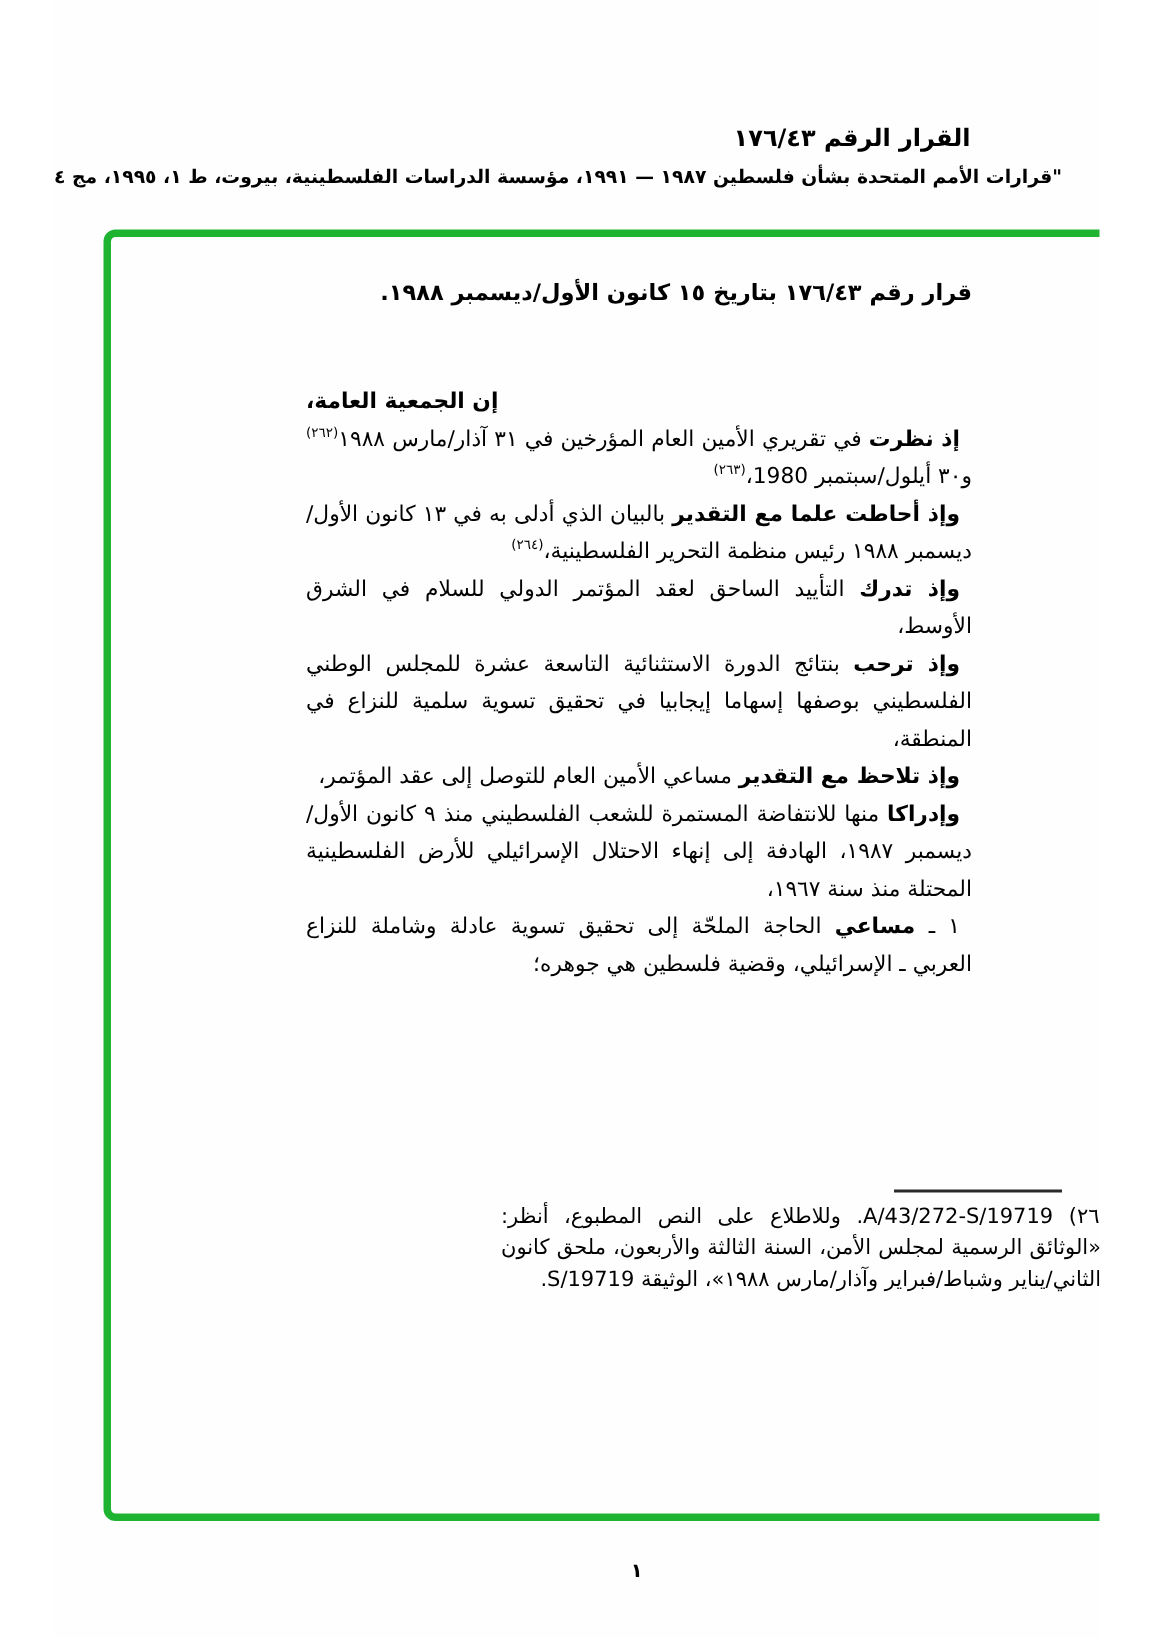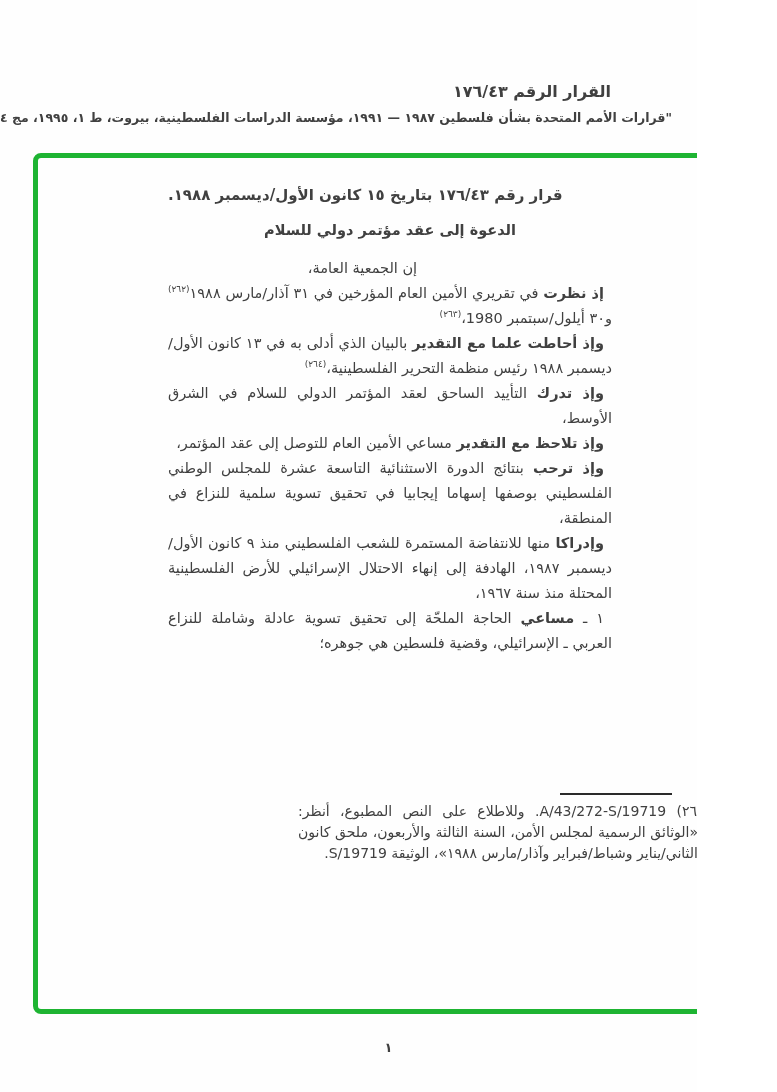--- a/index.html
+++ b/index.html
@@ -1,18 +1,18 @@
 <!DOCTYPE html>
 <html lang="ar"><head>
 <meta charset="utf-8">
 <style>
   html,body { margin:0; padding:0; background:#ffffff; }
   .page {
     position:relative; width:697px; height:1092px; background:#fefefe;
-    font-family:"DejaVu Sans", sans-serif; color:#404040; overflow:hidden;
+    font-family:"DejaVu Sans", sans-serif; color:#000000; overflow:hidden;margin-left:36px;
   }
   .h-title {
     position:absolute; top:82px; right:86px;
     direction:rtl; font-size:16px; font-weight:bold; white-space:nowrap;
   }
   .h-source {
     position:absolute; top:110px; right:25px;
     direction:rtl; text-align:right; font-size:12.5px; font-weight:bold; white-space:nowrap;
   }
   .artifact {
@@ -20,30 +20,30 @@
   }
   .box {
     position:absolute; left:33px; top:153px; width:704px; height:861px;
     box-sizing:border-box; border:5px solid #1eb432; border-radius:8px;
     overflow:hidden;
   }
   .content {
     direction:rtl; margin:26px 120px 0 130px;
   }
   .doc-title {
-    margin:0 0 14px 0; text-align:left; font-weight:bold; font-size:15px; line-height:22px;
+    margin:0 0 14px 0; text-align:right; font-weight:bold; font-size:15px; line-height:22px;
   }
   .doc-sub {
     margin:0 0 15px 0; text-align:center; font-weight:bold; font-size:14.5px; line-height:21px;
   }
   .content p.body {
     margin:0; font-size:14.5px; line-height:25px; text-align:justify; text-indent:8px;
   }
   .content p.intro {
-    font-weight:normal; text-indent:55px; text-align:center;
+    font-weight:bold; text-indent:55px; text-align:left;
   }
   sup {
     font-size:9px; line-height:0; unicode-bidi:isolate; direction:rtl;
   }
   .footnotes {
     position:absolute; top:635px; right:22px; width:412px;
     direction:rtl; font-size:14px; line-height:21px; text-align:justify;
   }
   .fn-sep {
     height:0; border-top:2px solid #2a2a2a; width:112px;
@@ -66,34 +66,34 @@
 
   <div class="h-title">القرار الرقم ١٧٦/٤٣</div>
 
   <div class="h-source">"قرارات الأمم المتحدة بشأن فلسطين ١٩٨٧ — ١٩٩١، مؤسسة الدراسات الفلسطينية، بيروت، ط ١، ١٩٩٥، مج ٤، ص ١٢٠ — ١٢١"</div>
 
   <div class="box">
     <div class="content">
 
       <p class="doc-title">قرار رقم ١٧٦/٤٣ بتاريخ ١٥ كانون الأول/ديسمبر ١٩٨٨.</p>
 
-      <p class="doc-sub"><span>الدعوة إلى عقد مؤتمر دولي للسلام</span><br></p>
+      <p class="doc-sub"><br></p>
 
       <p class="body intro">إن الجمعية العامة،</p>
 
       <p class="body"><b>إذ نظرت</b><span> في تقريري الأمين العام المؤرخين في ٣١ آذار/مارس ١٩٨٨</span><sup>(٢٦٢)</sup><span> و٣٠ أيلول/سبتمبر 1980،</span><sup>(٢٦٣)</sup></p>
 
       <p class="body"><b>وإذ أحاطت علما مع التقدير</b><span> بالبيان الذي أدلى به في ١٣ كانون الأول/ديسمبر ١٩٨٨ رئيس منظمة التحرير الفلسطينية،</span><sup>(٢٦٤)</sup></p>
 
 
       <p class="body"><b>وإذ تدرك</b><span> التأييد الساحق لعقد المؤتمر الدولي للسلام في الشرق الأوسط،</span></p>
 
+      <p class="body"><b>وإذ ترحب</b><span> بنتائج الدورة الاستثنائية التاسعة عشرة للمجلس الوطني الفلسطيني بوصفها إسهاما إيجابيا في تحقيق تسوية سلمية للنزاع في المنطقة،</span></p>
+
       <p class="body"><b>وإذ تلاحظ مع التقدير</b><span> مساعي الأمين العام للتوصل إلى عقد المؤتمر،</span></p>
-
-      <p class="body"><b>وإذ ترحب</b><span> بنتائج الدورة الاستثنائية التاسعة عشرة للمجلس الوطني الفلسطيني بوصفها إسهاما إيجابيا في تحقيق تسوية سلمية للنزاع في المنطقة،</span></p>
 
       <p class="body"><b>وإدراكا</b><span> منها للانتفاضة المستمرة للشعب الفلسطيني منذ ٩ كانون الأول/ديسمبر ١٩٨٧، الهادفة إلى إنهاء الاحتلال الإسرائيلي للأرض الفلسطينية المحتلة منذ سنة ١٩٦٧،</span></p>
 
       <p class="body"><span>١ ـ </span><b>مساعي</b><span> الحاجة الملحّة إلى تحقيق تسوية عادلة وشاملة للنزاع العربي ـ الإسرائيلي، وقضية فلسطين هي جوهره؛</span></p>
 
     </div>
 
     <div class="footnotes">
       <div class="fn-sep"></div>
       <p>(٢٦٢) A/43/272-S/19719. وللاطلاع على النص المطبوع، أنظر: «الوثائق الرسمية لمجلس الأمن، السنة الثالثة والأربعون، ملحق كانون الثاني/يناير وشباط/فبراير وآذار/مارس ١٩٨٨»، الوثيقة S/19719.</p>

